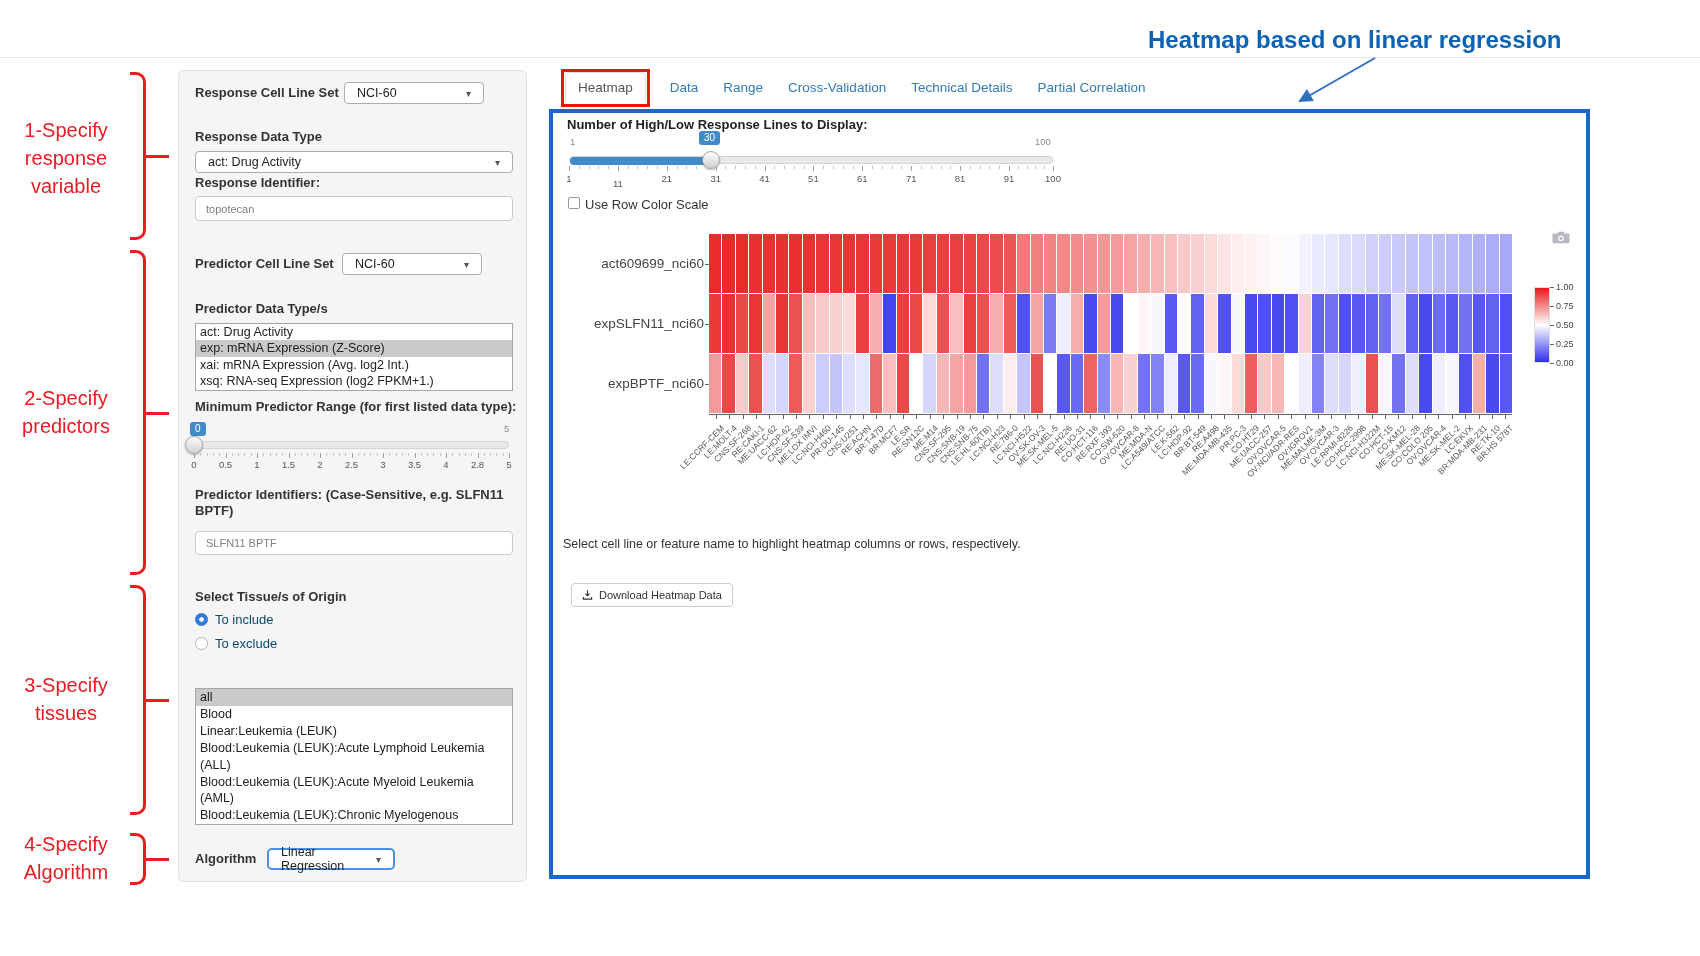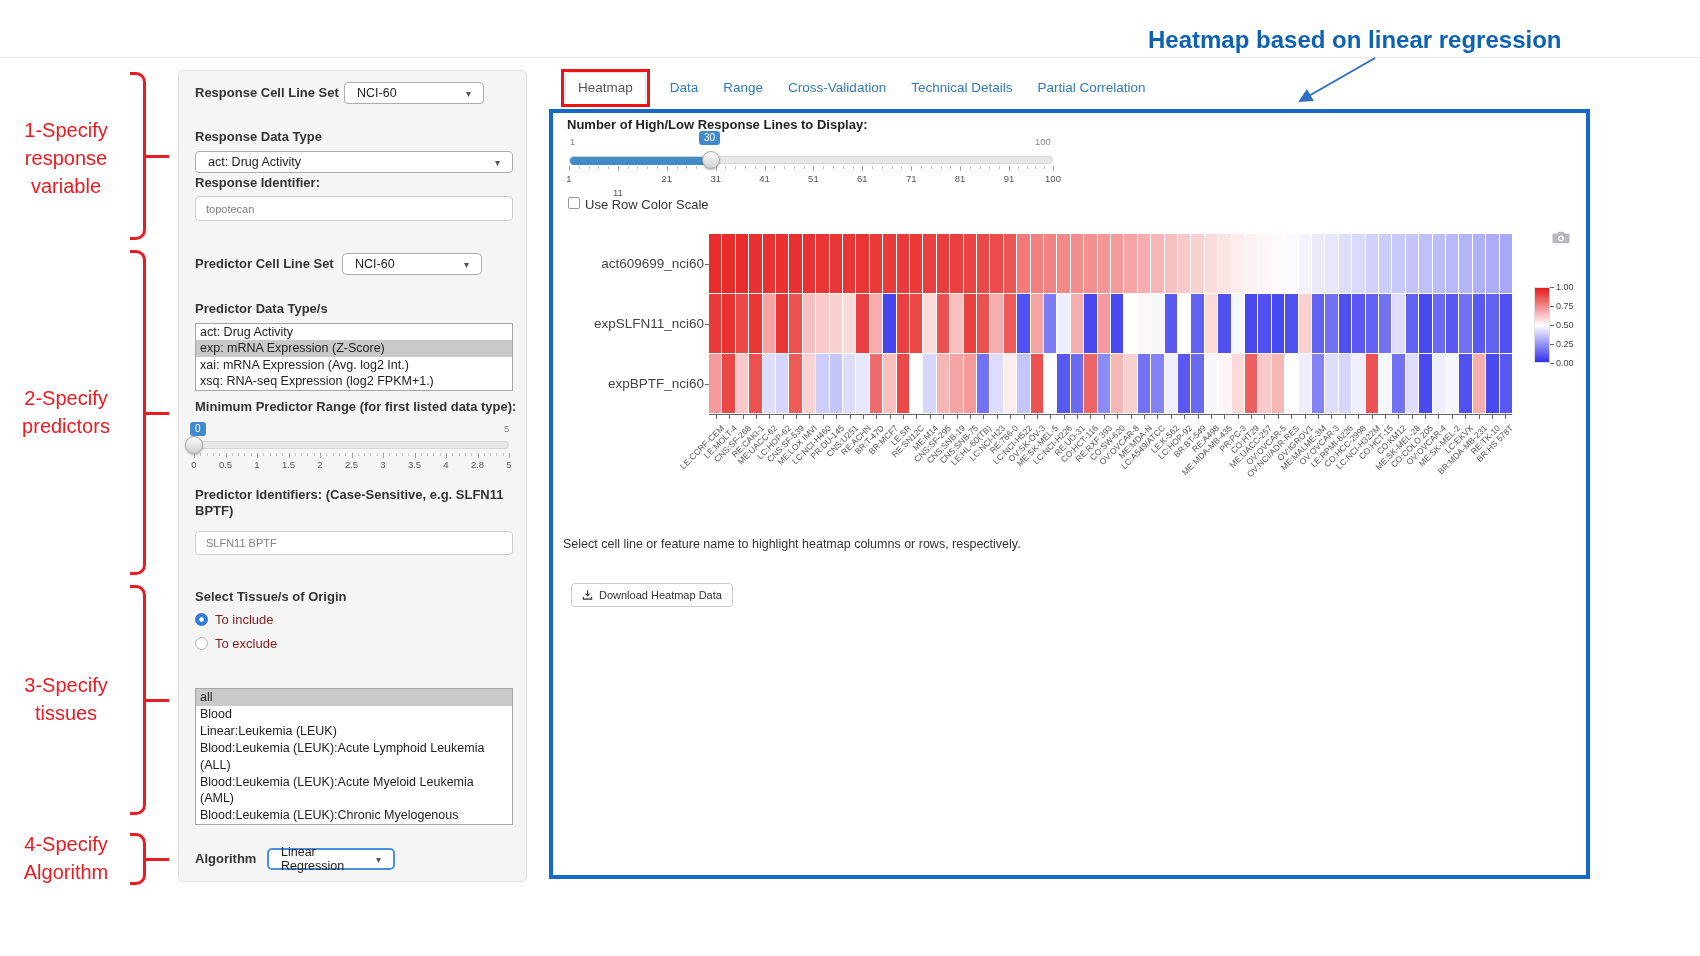--- a/index.html
+++ b/index.html
@@ -17,21 +17,21 @@
   #sidebar{position:absolute;left:178px;top:70px;width:349px;height:812px;background:#f5f5f5;border:1px solid #e0e0e0;border-radius:5px;box-sizing:border-box;}
   .flabel{position:absolute;font-size:13px;font-weight:bold;color:#333;white-space:nowrap;}
   .flabel.wrap{white-space:normal;width:318px;line-height:16px;}
   .select{position:absolute;display:flex;align-items:center;justify-content:space-between;background:#fff;border:1px solid #adadad;border-radius:4px;height:22px;font-size:12.5px;color:#222;padding:0 12px;box-sizing:border-box;cursor:pointer;}
   .select .chev{color:#555;font-size:10px;margin-left:6px;}
   .tinput{position:absolute;background:#fff;border:1px solid #ccc;border-radius:4px;font-size:11px;color:#808080;padding:0 10px;box-sizing:border-box;font-family:"Liberation Sans",sans-serif;}
   .lb{position:absolute;background:#fff;border:1px solid #a6a6a6;font-size:12.5px;color:#222;overflow:hidden;box-sizing:border-box;}
   .lb-item{padding:0 4px;line-height:16.4px;white-space:normal;cursor:default;}
   .lb-item.sel{background:#c9c9c9;}
   .lb2 .lb-item{line-height:16.9px;}
-  .radio-row{position:absolute;display:flex;align-items:center;gap:7px;font-size:13px;color:#7f1d1d;}
+  .radio-row{position:absolute;display:flex;align-items:center;gap:7px;font-size:13px;color:#0c4a6e;}
   .radio{width:13px;height:13px;border-radius:50%;border:1px solid #b6b6b6;background:#fff;box-sizing:border-box;}
   .radio.on{border:1px solid #2a6fd0;background:radial-gradient(circle,#fff 0 2px,#2f7de1 2.5px);}
 
   
   .sl-track{position:absolute;height:8px;background:#e8e8e8;border:1px solid #d5d5d5;border-radius:4px;box-sizing:border-box;}
   .sl-fill{position:absolute;height:8px;background:#428bca;border-radius:4px 0 0 4px;}
   .sl-handle{position:absolute;width:18px;height:18px;border-radius:50%;background:linear-gradient(#fdfdfd,#d0d0d0);border:1px solid #a8a8a8;box-sizing:border-box;box-shadow:0 1px 2px rgba(0,0,0,.3);cursor:pointer;}
   .sl-badge{position:absolute;background:#428bca;color:#fff;font-size:10px;line-height:14px;padding:0 5px;border-radius:3px;}
   .sl-minmax{position:absolute;font-size:9.5px;color:#8a8a8a;}
   .tick{position:absolute;width:1px;height:5px;background:#a0a0a0;}
@@ -263,21 +263,21 @@
     <div class="sl-handle" style="left:149px;top:38px;"></div>
     <span class="sl-badge" style="left:146px;top:18px;">30</span>
     <div id="main-ticks">
         <div class="tick" style="left: 16px; top: 53px;"></div>
         <div class="ticklabel" style="left: 16px; top: 60px;">1</div>
         <div class="tick m" style="left: 25.8px; top: 53px;"></div>
         <div class="tick m" style="left: 35.6px; top: 53px;"></div>
         <div class="tick m" style="left: 45.3px; top: 53px;"></div>
         <div class="tick m" style="left: 55.1px; top: 53px;"></div>
         <div class="tick" style="left: 64.9px; top: 53px;"></div>
-        <div class="ticklabel" style="left: 64.9px; top: 74px;">11</div>
+        <div class="ticklabel" style="left: 64.9px; top: 65px;">11</div>
         <div class="tick m" style="left: 74.7px; top: 53px;"></div>
         <div class="tick m" style="left: 84.4px; top: 53px;"></div>
         <div class="tick m" style="left: 94.2px; top: 53px;"></div>
         <div class="tick m" style="left: 104px; top: 53px;"></div>
         <div class="tick" style="left: 113.8px; top: 53px;"></div>
         <div class="ticklabel" style="left: 113.8px; top: 60px;">21</div>
         <div class="tick m" style="left: 123.6px; top: 53px;"></div>
         <div class="tick m" style="left: 133.3px; top: 53px;"></div>
         <div class="tick m" style="left: 143.1px; top: 53px;"></div>
         <div class="tick m" style="left: 152.9px; top: 53px;"></div>

